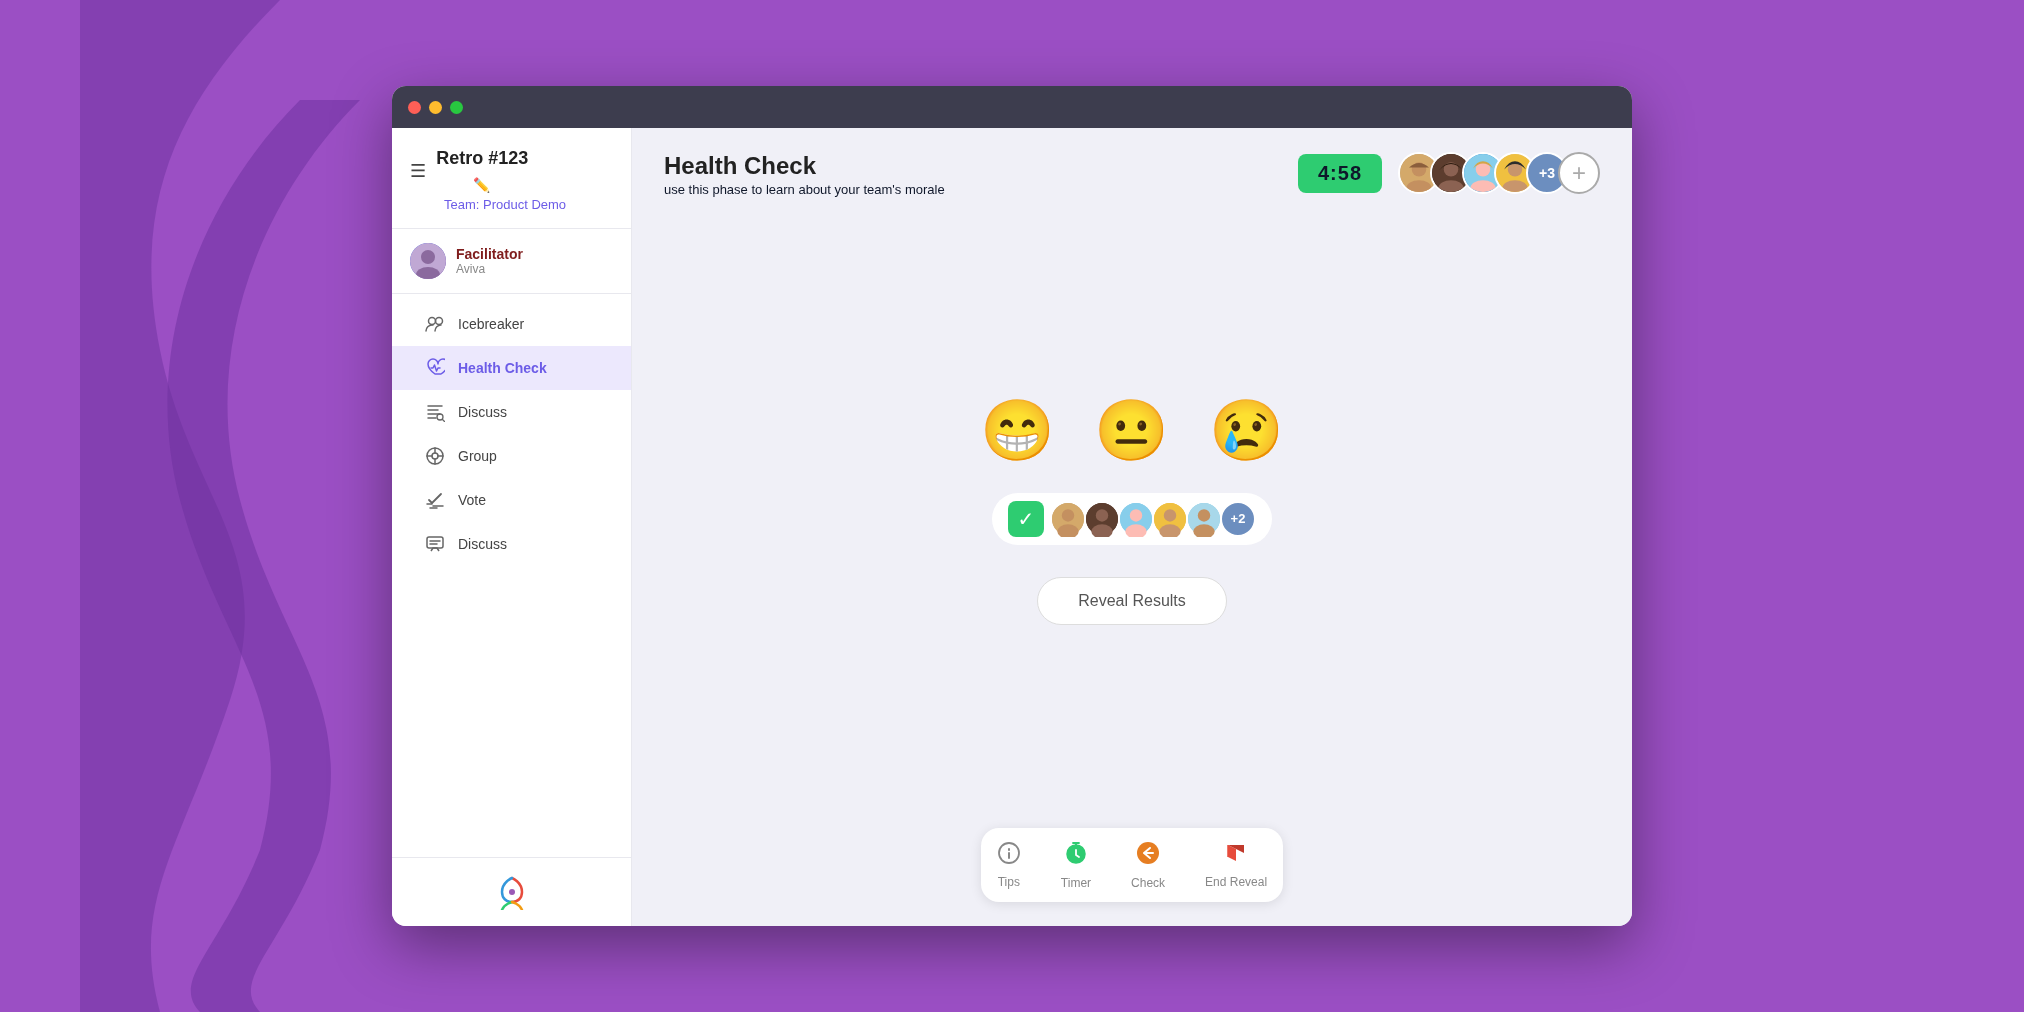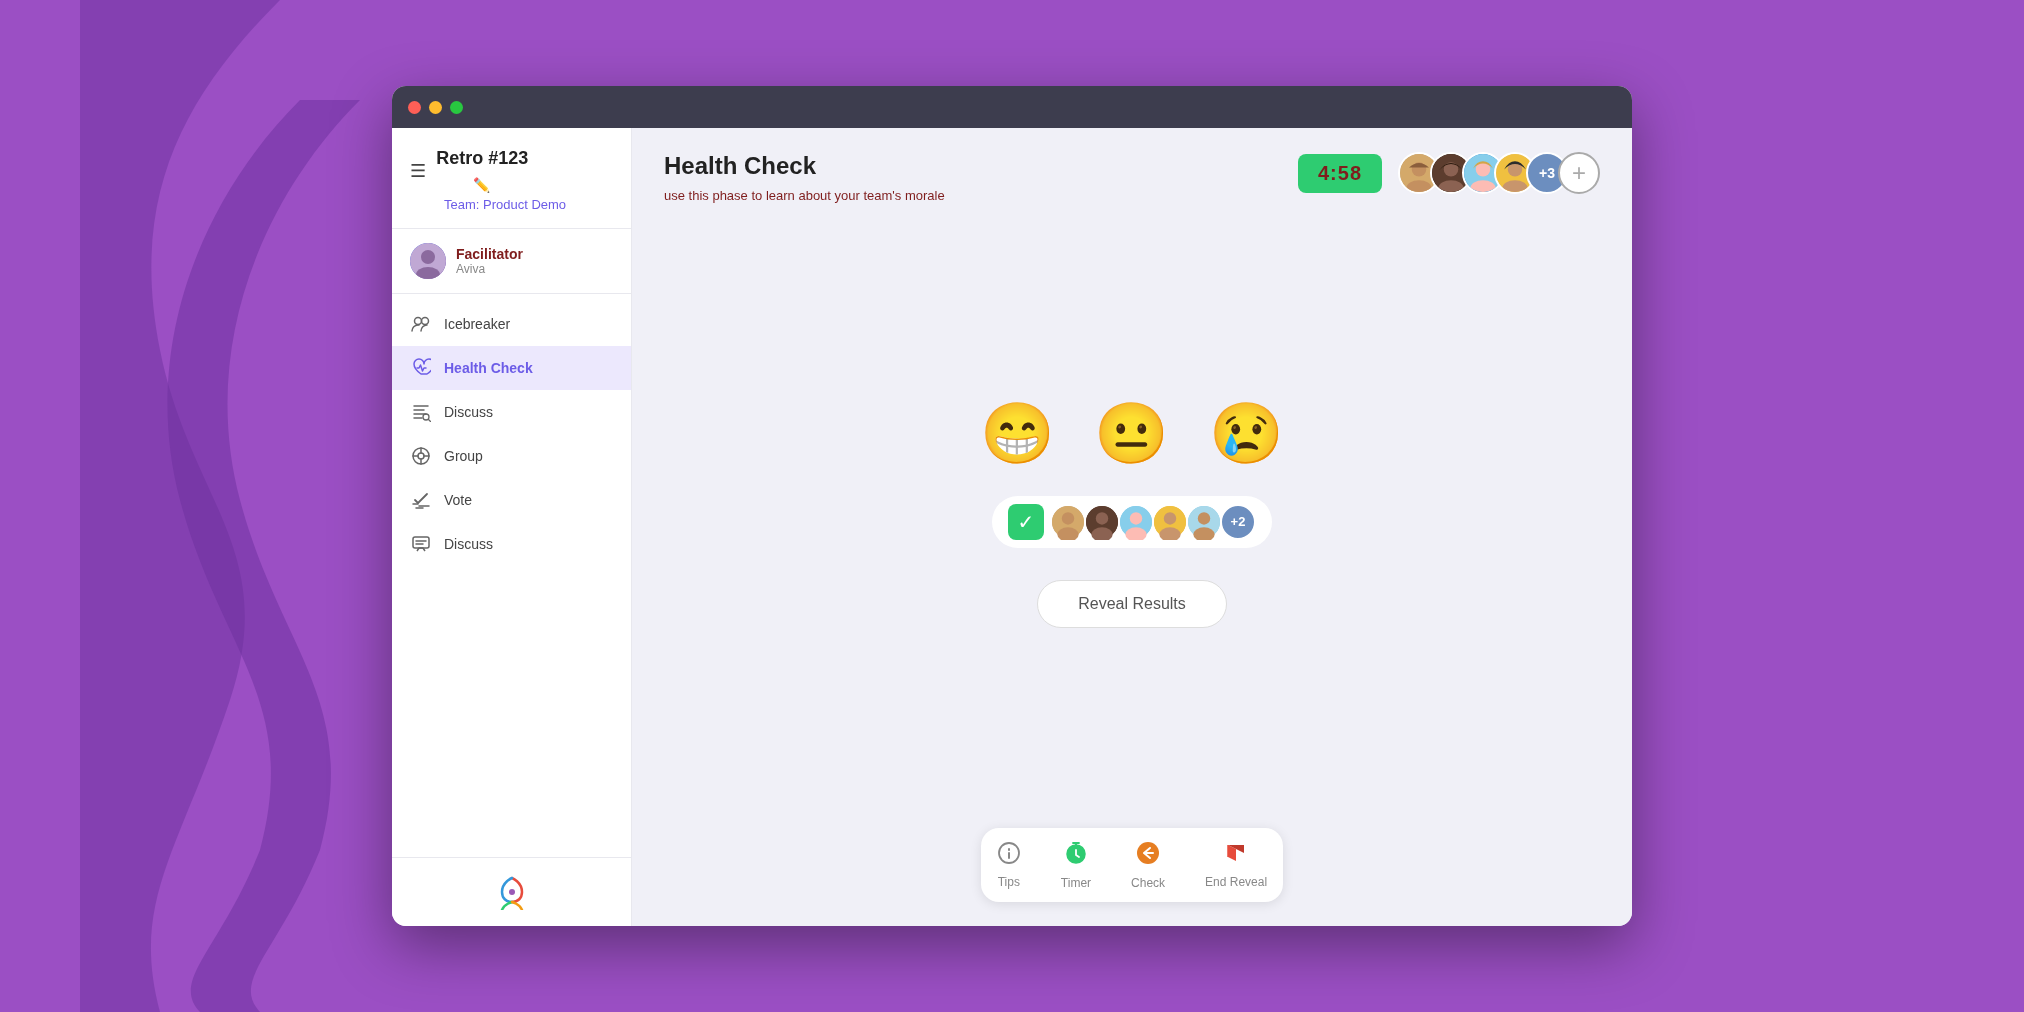--- a/index.html
+++ b/index.html
@@ -149,21 +149,21 @@
 
     .nav-items {
       flex: 1;
       padding: 8px 0;
     }
 
     .nav-item {
       display: flex;
       align-items: center;
       gap: 12px;
-      padding: 11px 18px;
+      padding: 11px 32px;
       cursor: pointer;
       border-radius: 0;
       transition: background 0.15s;
     }
 
     .nav-item.active {
       background: #ece8fd;
     }
 
     .nav-item.active .nav-label {
@@ -227,33 +227,33 @@
     }
 
     .content-title {
       font-size: 24px;
       font-weight: 700;
       color: #222;
     }
 
     .content-subtitle {
       font-size: 13px;
-      color: #7f1d1d;
-      margin-top: 8px;
+      color: #0f172a;
+      margin-top: 2px;
     }
 
     .header-right {
       display: flex;
       align-items: center;
       gap: 16px;
     }
 
     .timer-badge {
       background: #2ecc71;
-      color: #7f1d1d;
+      color: #0f172a;
       font-size: 20px;
       font-weight: 700;
       padding: 8px 20px;
       border-radius: 8px;
       letter-spacing: 1px;
     }
 
     .avatars-group {
       display: flex;
       align-items: center;

